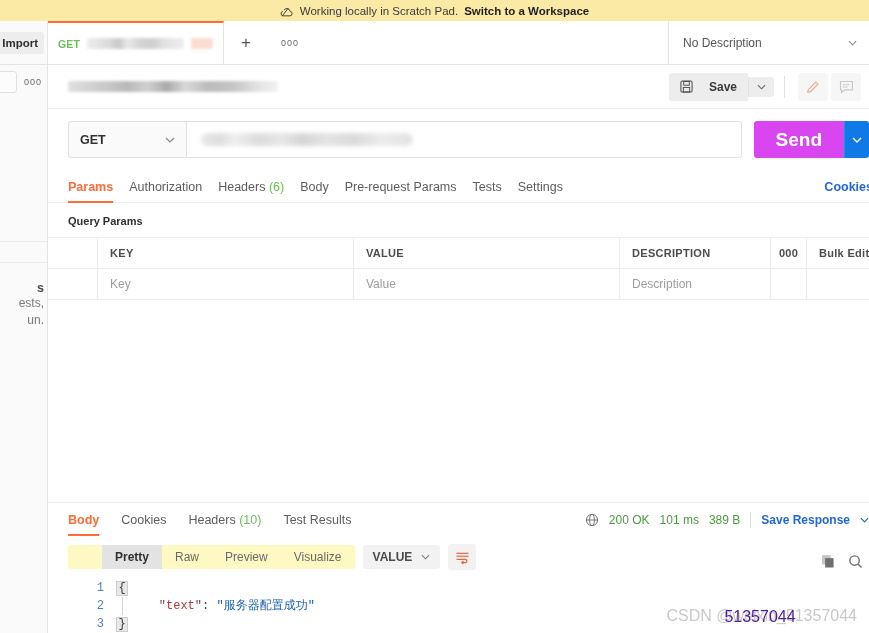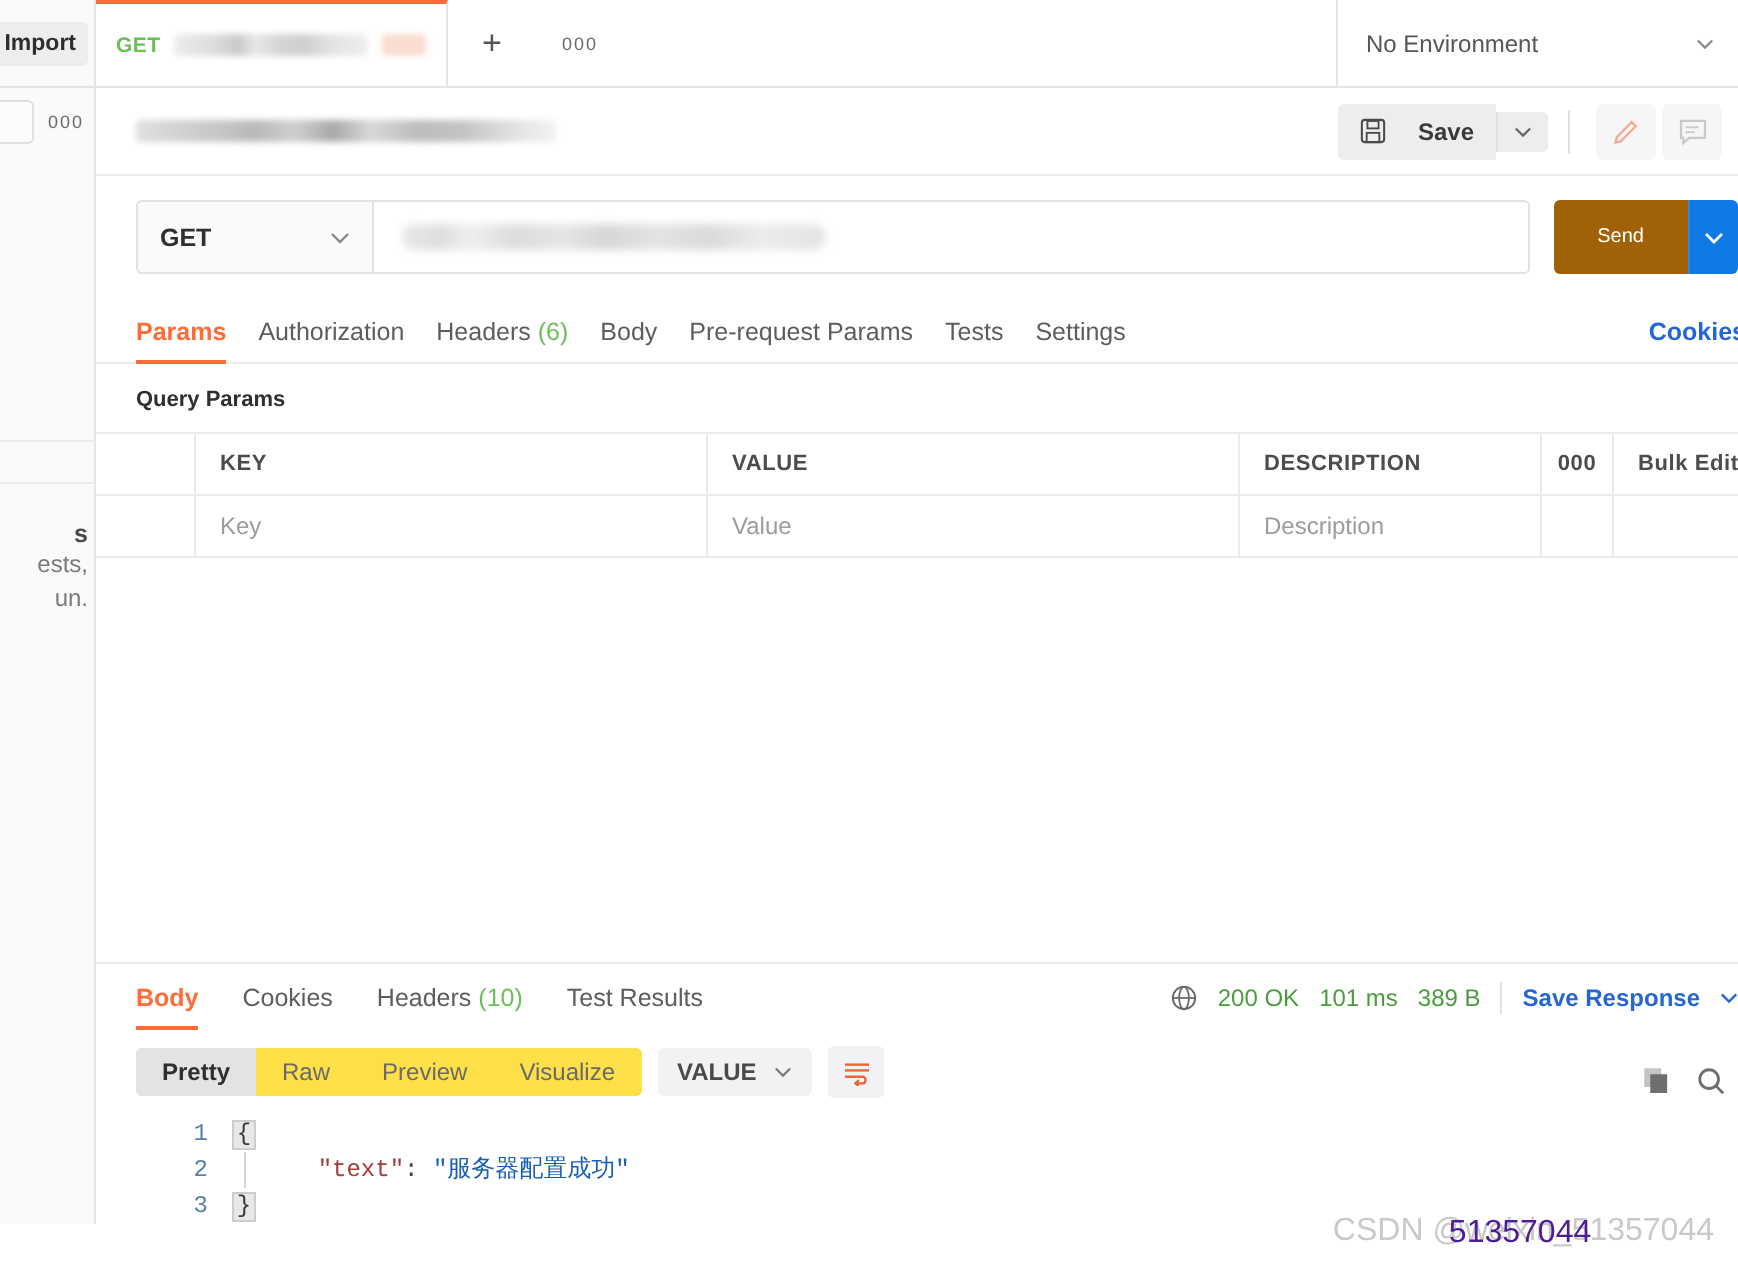--- a/index.html
+++ b/index.html
@@ -177,21 +177,21 @@
     border: 1px solid #e2e2e2; border-radius: 0 3px 3px 0;
     background: #fff; display: flex; align-items: center; padding: 0 14px;
     min-width: 0;
   }
   .url-blur {
     width: 212px; height: 13px; border-radius: 7px;
     background: linear-gradient(90deg,#e8e8e8 0%,#dedede 9%,#efefef 16%,#dcdcdc 27%,#e6e6e6 38%,#d6d6d6 48%,#e4e4e4 60%,#dadada 72%,#ececec 85%,#e3e3e3 100%);
     filter: blur(2.2px);
   }
   .btn-send {
-    background: #a16207; color: #fff; font-weight: normal; font-size: 10px;
+    background: #d946ef; color: #fff; font-weight: bold; font-size: 19px;
     height: 37px; display: flex; align-items: center;
     padding: 0 22px; border-radius: 3px 0 0 3px; margin-left: 12px;
   }
   .btn-send-caret {
     background: #0f7ae5; color: #fff; height: 37px;
     display: flex; align-items: center; padding: 0 7px;
     border-left: 1px solid #2b8aea; border-radius: 0 3px 3px 0;
   }
 
   
@@ -243,21 +243,21 @@
     display: flex; align-items: center; gap: 10px; font-size: 12px;
   }
   .meta-green { color: #4a9c3e; text-align: center; }
   .meta-sep { width: 1px; height: 16px; background: #e0e0e0; }
   .save-resp { color: #2566d6; font-weight: bold; }
   .resp-toolbar {
     display: flex; align-items: center; gap: 8px;
     padding: 9px 0 9px 20px; position: relative;
   }
   .seg {
-    display: flex; background: #fde047; border-radius: 3px; overflow: hidden;
+    display: flex; background: #fef9c3; border-radius: 3px; overflow: hidden; padding-left: 34px;
   }
   .seg div { padding: 5px 13px; font-size: 12px; color: #6a6a6a; }
   .seg div.on { background: #e3e3e3; color: #2f2f2f; font-weight: bold; }
   .json-sel {
     display: flex; align-items: center; gap: 9px;
     background: #f2f2f2; border-radius: 3px; padding: 5px 10px;
     font-size: 12px; color: #4a4a4a; font-weight: bold;
   }
   .wrap-btn {
     width: 28px; height: 26px; background: #f2f2f2; border-radius: 3px;
@@ -288,36 +288,47 @@
   .watermark .ghost {
     position: absolute; left: 58px; top: 1px; color: #4c1d95;
   }
   svg { display: block; }
 </style>
 </head>
 <body>
 
 <div id="app">
 
+  <div class="banner">
+    <span class="cloud-off">
+      <svg width="14" height="12" viewBox="0 0 16 14">
+        <path d="M4.2 11.5h7.2a2.6 2.6 0 0 0 .3-5.18A4 4 0 0 0 4.6 4.6" fill="none" stroke="#3a3a3a" stroke-width="1.1"></path>
+        <path d="M3.2 6.3a2.6 2.6 0 0 0 1 5.2" fill="none" stroke="#3a3a3a" stroke-width="1.1"></path>
+        <line x1="2.2" y1="11.9" x2="9.6" y2="2.4" stroke="#3a3a3a" stroke-width="1.1"></line>
+      </svg>
+    </span>
+    <span>Working locally in Scratch Pad.</span>
+    <span class="b-strong">Switch to a Workspace</span>
+  </div>
 
   <div class="topbar">
     <div class="sb-top">
       <div class="sb-import">Import</div>
     </div>
     <div class="tabstrip">
       <div class="req-tab">
         <span class="method">GET</span>
         <span class="blur-bar"></span>
         <span class="tab-dot"></span>
       </div>
       <div class="tab-plus">+</div>
       <div class="tab-more">000</div>
       <div class="tab-filler"></div>
       <div class="env-box">
-        <span>No Environment</span>
+        <span>No Description</span>
         <span>
           <svg width="9" height="6" viewBox="0 0 10 6">
               <path d="M1 1l4 4 4-4" fill="none" stroke="#8a8a8a" stroke-width="1.2"></path>
             </svg>
         </span>
       </div>
     </div>
   </div>
 
   <div class="body-split">

